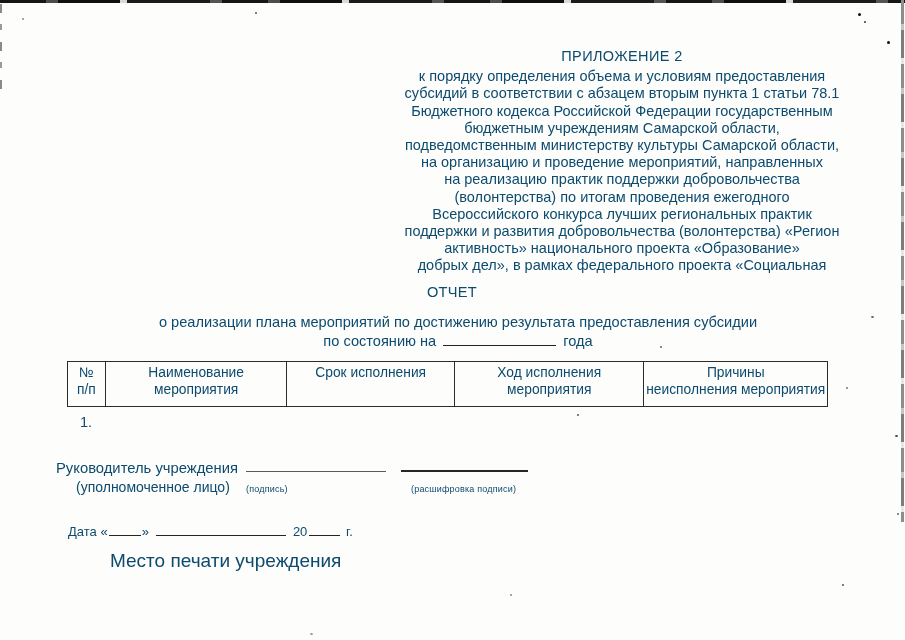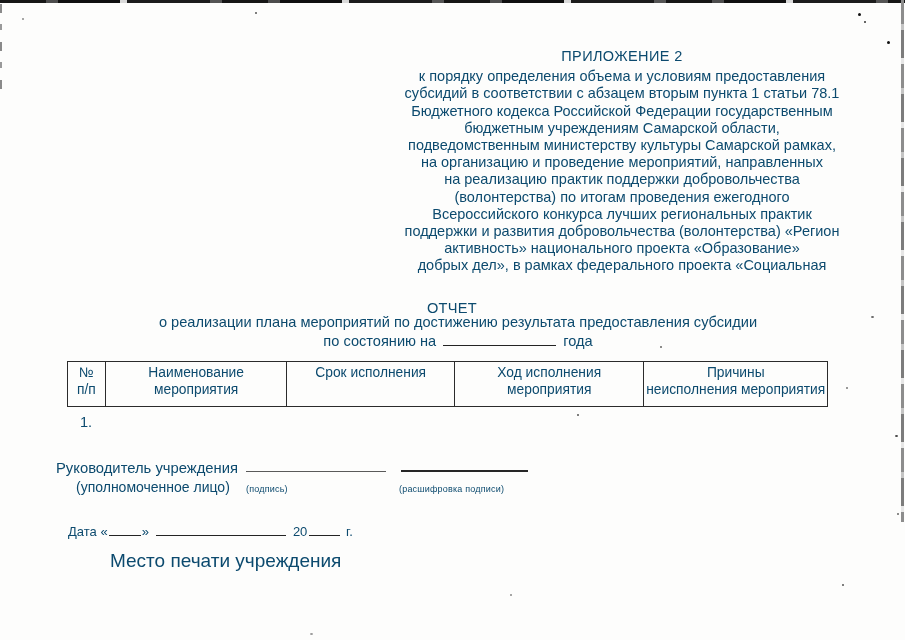--- a/index.html
+++ b/index.html
@@ -35,21 +35,21 @@
   
   .appendix {
     position: absolute; top: 48px; left: 392px; width: 460px;
     text-align: center; font-size: 14.5px; line-height: 17.2px;
   }
   .appendix .ap-heading { margin-bottom: 3px; letter-spacing: 0.4px; }
   .appendix .line { white-space: nowrap; }
 
   
   .report-title {
-    position: absolute; top: 300px; left: 67px; width: 770px;
+    position: absolute; top: 284px; left: 67px; width: 770px;
     text-align: center; font-size: 14.6px; letter-spacing: 0.3px;
   }
   .report-subtitle {
     position: absolute; top: 314px; left: 8px; width: 900px;
     text-align: center; font-size: 14.6px;
   }
   .asof-line {
     position: absolute; top: 332px; left: 8px; width: 900px;
     text-align: center; font-size: 14.6px;
   }
@@ -76,21 +76,21 @@
 
   .row-number { position: absolute; top: 414px; left: 80px; font-size: 14.6px; }
 
   
   .sig-label1 { position: absolute; top: 460px; left: 56px; font-size: 14.8px; }
   .sig-label2 { position: absolute; top: 479px; left: 76px; font-size: 14px; }
   .sig-line1 { position: absolute; top: 471px; left: 246px; width: 140px; height: 0; border-bottom: 1.7px solid #5a5a5a; }
   .sig-line2 { position: absolute; top: 470px; left: 401px; width: 127px; height: 0; border-bottom: 2.2px solid #262626; }
   .sig-cap { position: absolute; font-size: 9px; letter-spacing: 0.2px; }
   .sig-cap1 { top: 484px; left: 246px; width: 140px; }
-  .sig-cap2 { top: 484px; left: 399px; width: 127px; }
+  .sig-cap2 { top: 484px; left: 411px; width: 127px; }
 
   
   .date-line { position: absolute; top: 522px; left: 68px; font-size: 13px; }
   .day-blank { width: 32px; margin: 0 1px; }
   .month-blank { width: 130px; margin: 0 7px; }
   .year-blank { width: 31px; margin: 0 2px; }
   .stamp-note { position: absolute; top: 550px; left: 62px; font-size: 19px; margin-left: 48px; }
 </style>
 </head>
 <body>
@@ -114,21 +114,21 @@
   <div class="speck" style="left:842px;top:584px;width:2px;height:2px;background:#555;"></div>
   <div class="speck" style="left:510px;top:594px;width:2px;height:2px;background:#888;"></div>
   <div class="speck" style="left:310px;top:633px;width:3px;height:2px;background:#999;"></div>
 
   <div class="appendix">
     <div class="line ap-heading">ПРИЛОЖЕНИЕ 2</div>
     <div class="line">к порядку определения объема и условиям предоставления</div>
     <div class="line">субсидий в соответствии с абзацем вторым пункта 1 статьи 78.1</div>
     <div class="line">Бюджетного кодекса Российской Федерации государственным</div>
     <div class="line">бюджетным учреждениям Самарской области,</div>
-    <div class="line">подведомственным министерству культуры Самарской рамках,</div>
+    <div class="line">подведомственным министерству культуры Самарской области,</div>
     <div class="line">на организацию и проведение мероприятий, направленных</div>
     <div class="line">на реализацию практик поддержки добровольчества</div>
     <div class="line">(волонтерства) по итогам проведения ежегодного</div>
     <div class="line">Всероссийского конкурса лучших региональных практик</div>
     <div class="line">поддержки и развития добровольчества (волонтерства) «Регион</div>
     <div class="line">активность» национального проекта «Образование»</div>
     <div class="line">добрых дел», в рамках федерального проекта «Социальная</div>
   </div>
 
   <div class="report-title">ОТЧЕТ</div>

